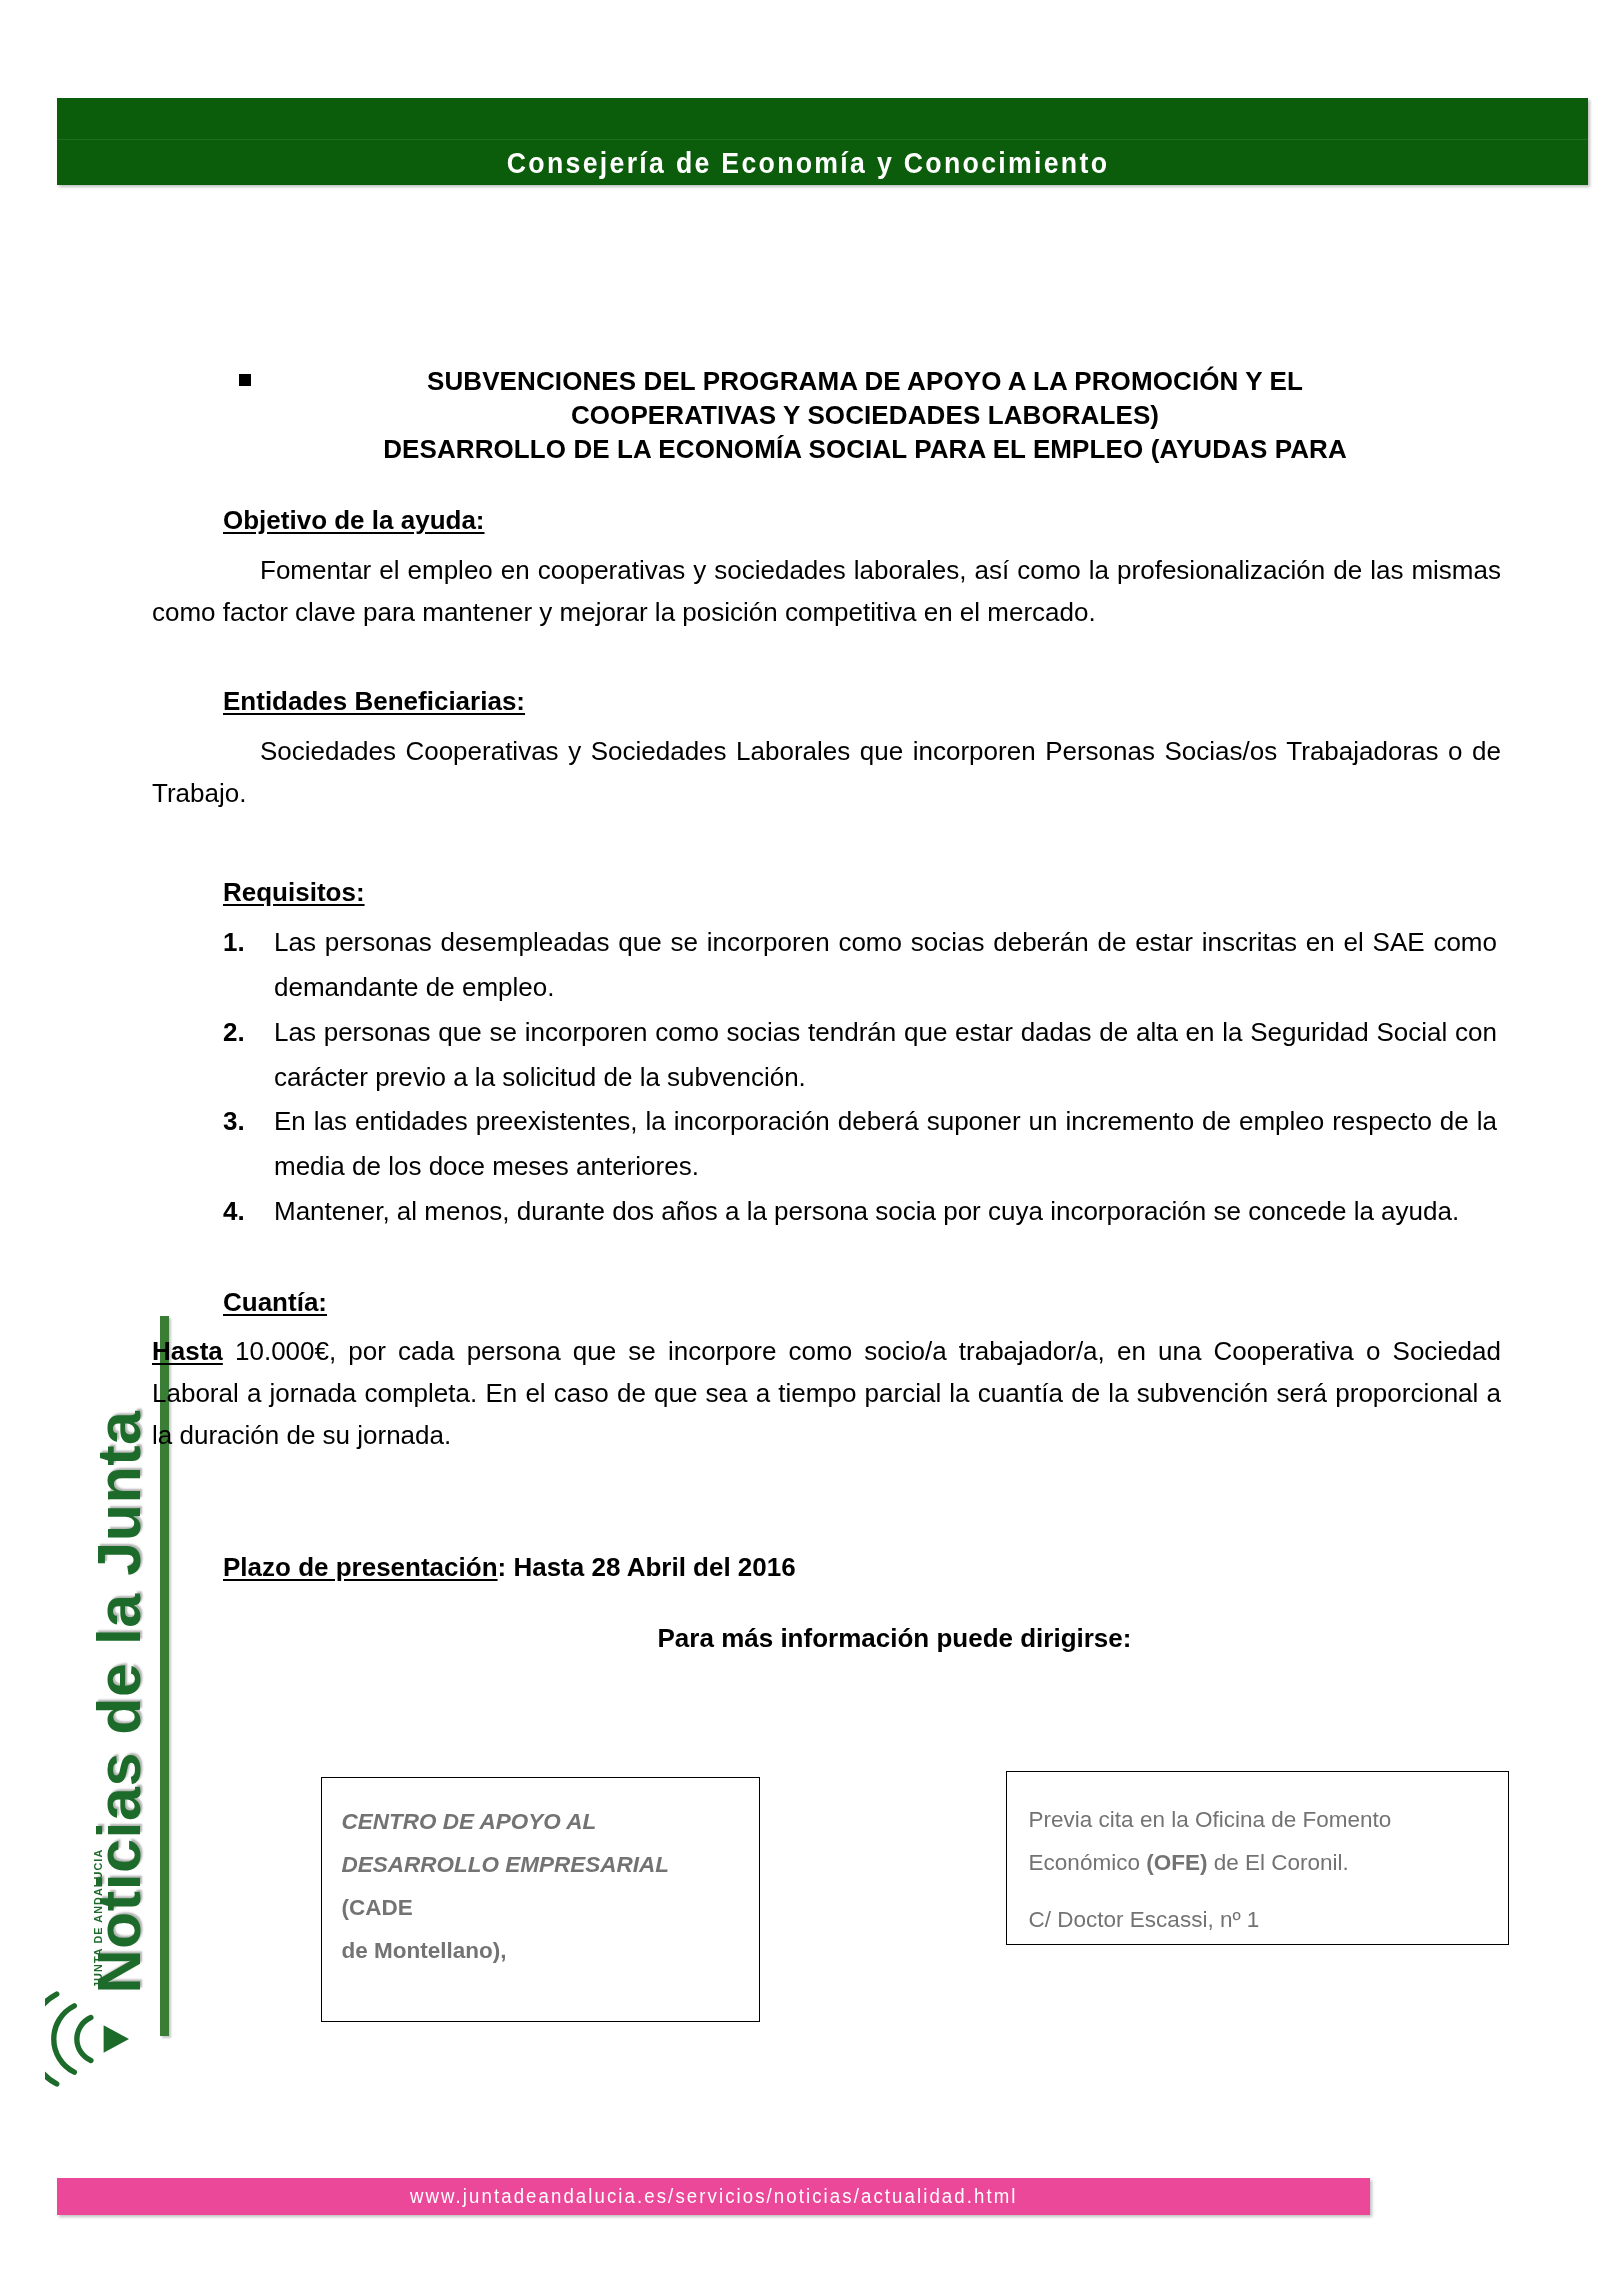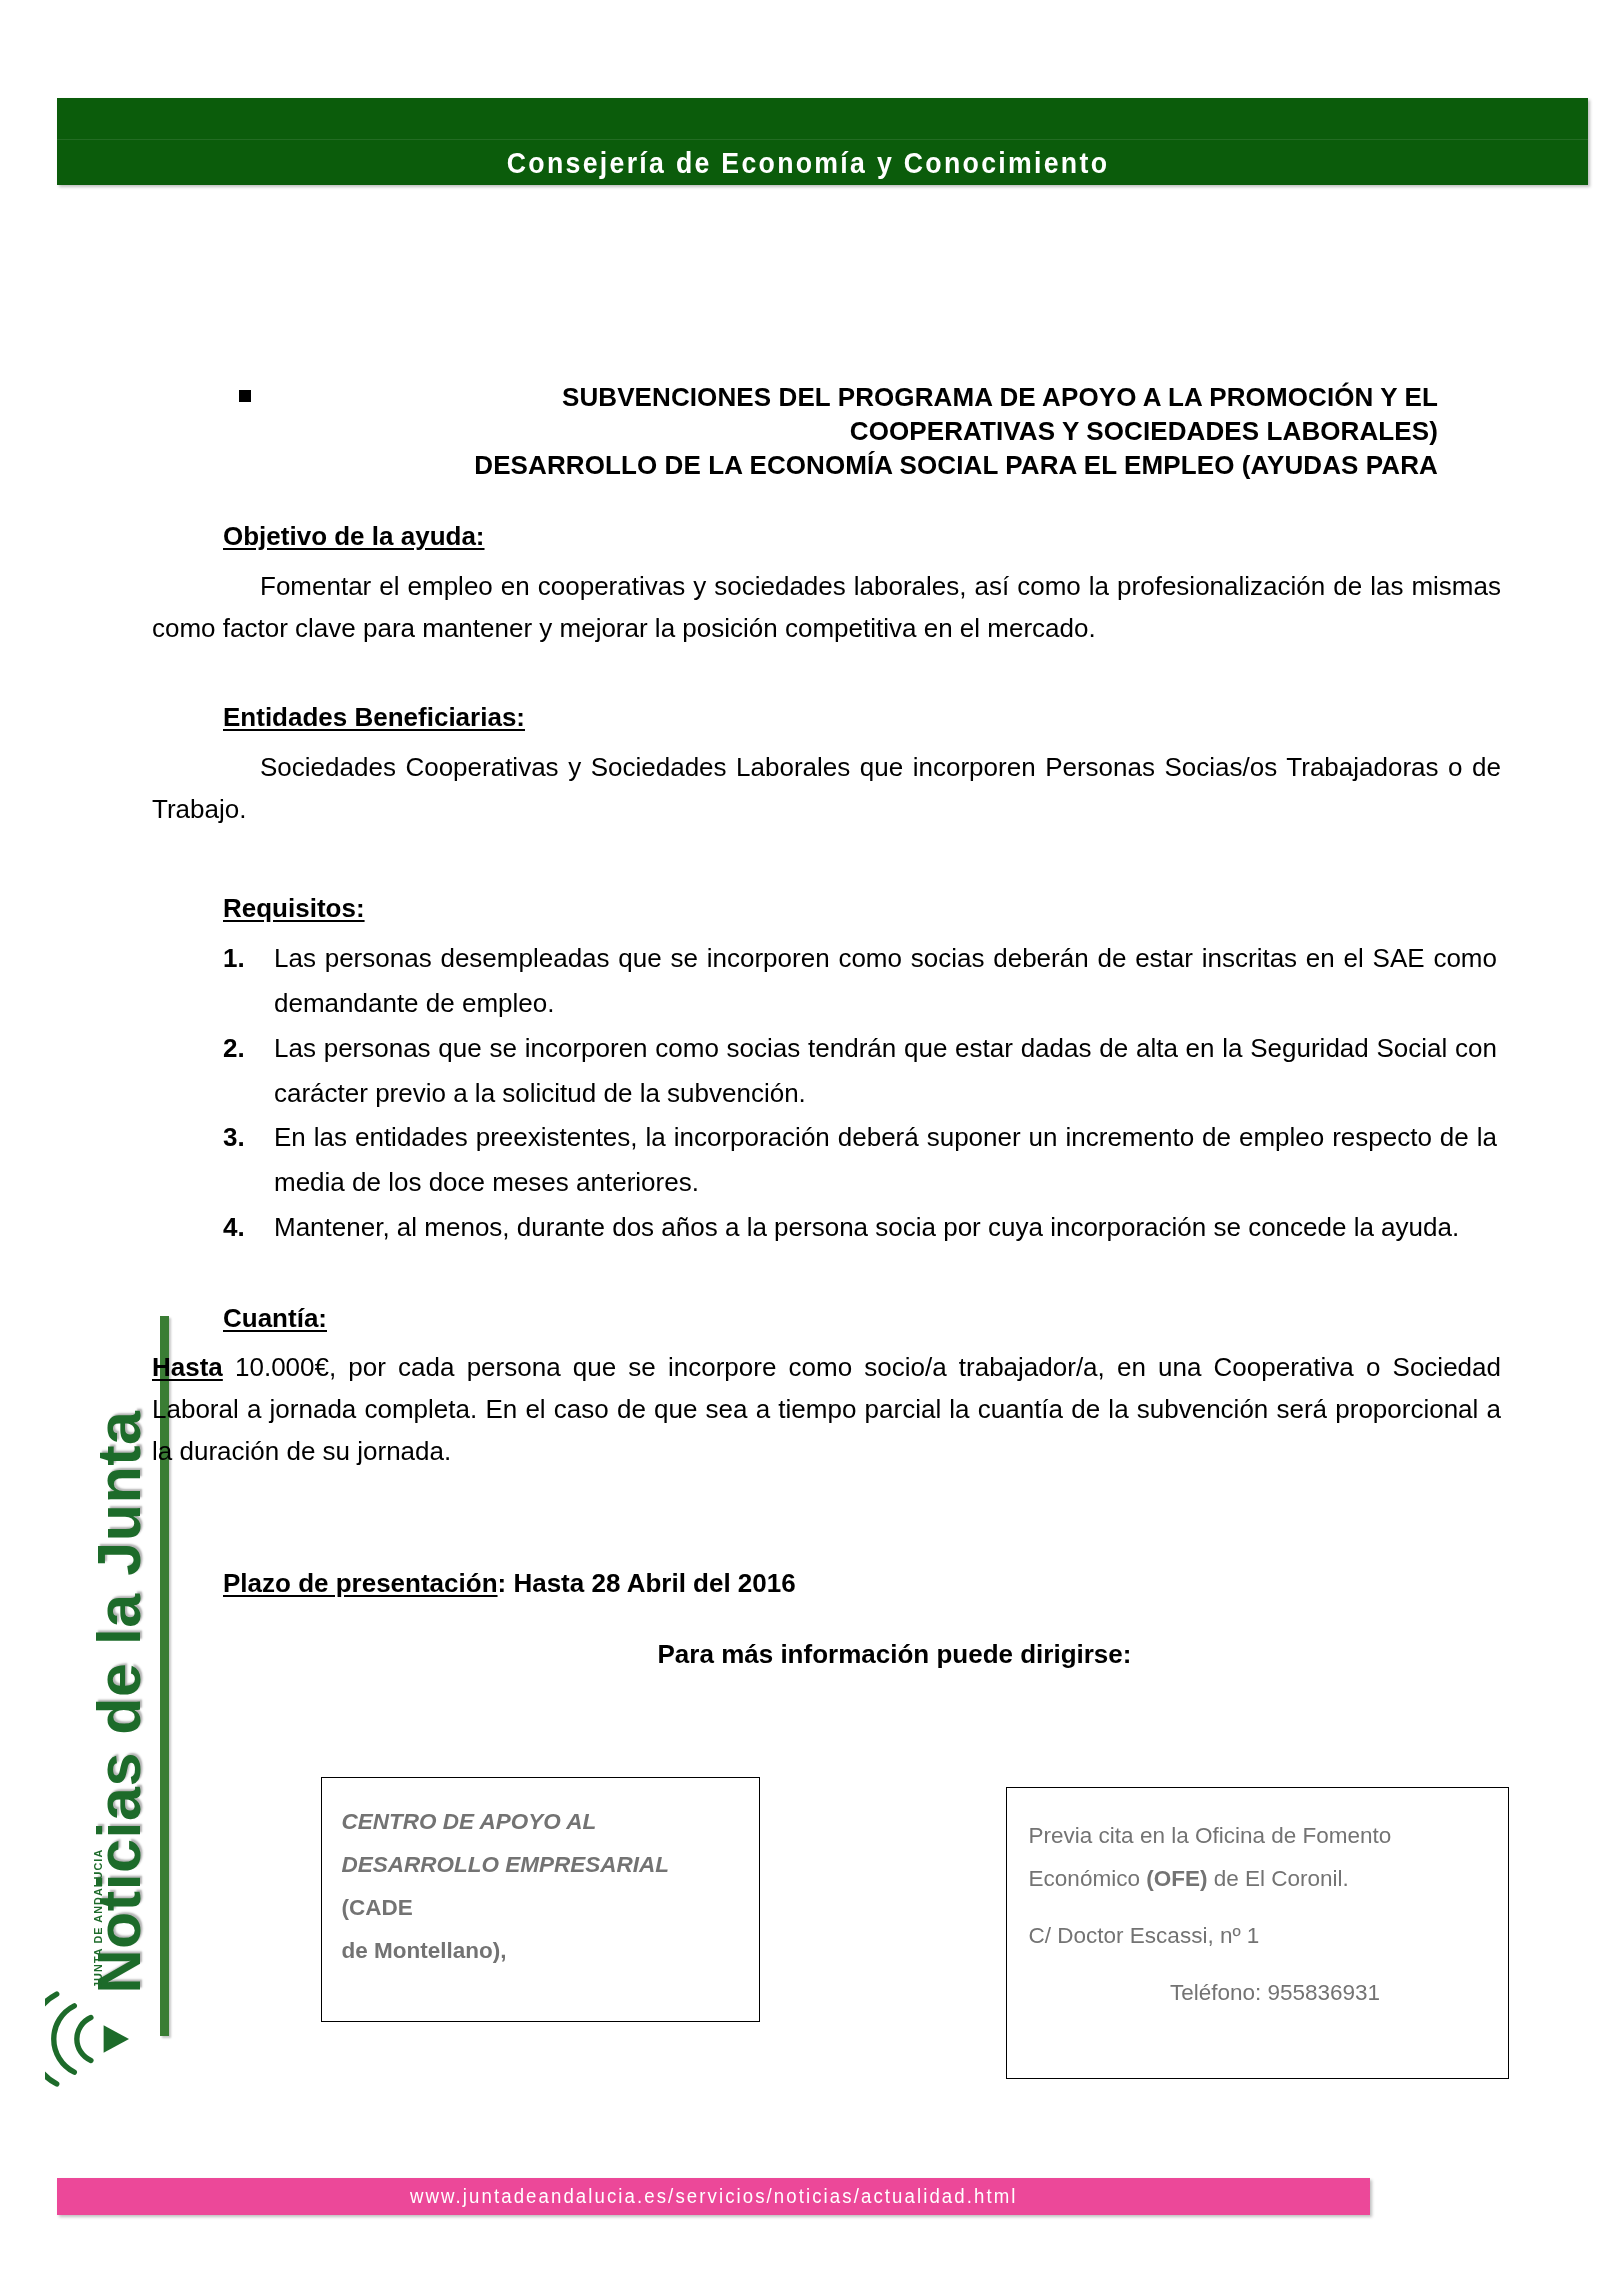--- a/index.html
+++ b/index.html
@@ -143,25 +143,25 @@
     top: 365px;
     width: 1274px;
     font-family: "Liberation Sans Narrow", "Liberation Sans", sans-serif;
     color: #000;
     font-size: 26px;
     line-height: 1.0;
   }
 
   .doc-title {
     position: relative;
-    text-align: right;
+    text-align: center;
     font-weight: bold;
     font-size: 26px;
     line-height: 1.30;
-    margin: 16px 0 41px 0;
+    margin: 0 0 41px 0;
     padding: 0 59px 0 69px;
     letter-spacing: 0.1px;
   }
   .bullet-square {
     position: absolute;
     left: 15.7px;
     top: 8.8px;
     width: 12.7px;
     height: 12.7px;
     background: #000;
@@ -252,23 +252,22 @@
     left: 0;
     top: 0;
     width: 439px;
     height: 245px;
     padding: 21.6px 17.6px 0 19.6px;
   }
   .infobox.right {
     left: 685px;
     top: -5.9px;
     width: 503px;
-    height: 292px;
+    height: 174px;
     padding: 25.5px 21.6px 0 21.6px;
-    margin-top: 16px;
   }
   .infobox p {
     margin: 0 0 0 0;
     line-height: 1.92;
   }
   .infobox .ital { font-style: italic; font-weight: bold; }
   .infobox.right p { text-align: justify; }
   .infobox.right p.plain { text-align: left; }
   .infobox.right p.center { text-align: center; padding-left: 35px; }
   .spacer-row { height: 13.7px; }

